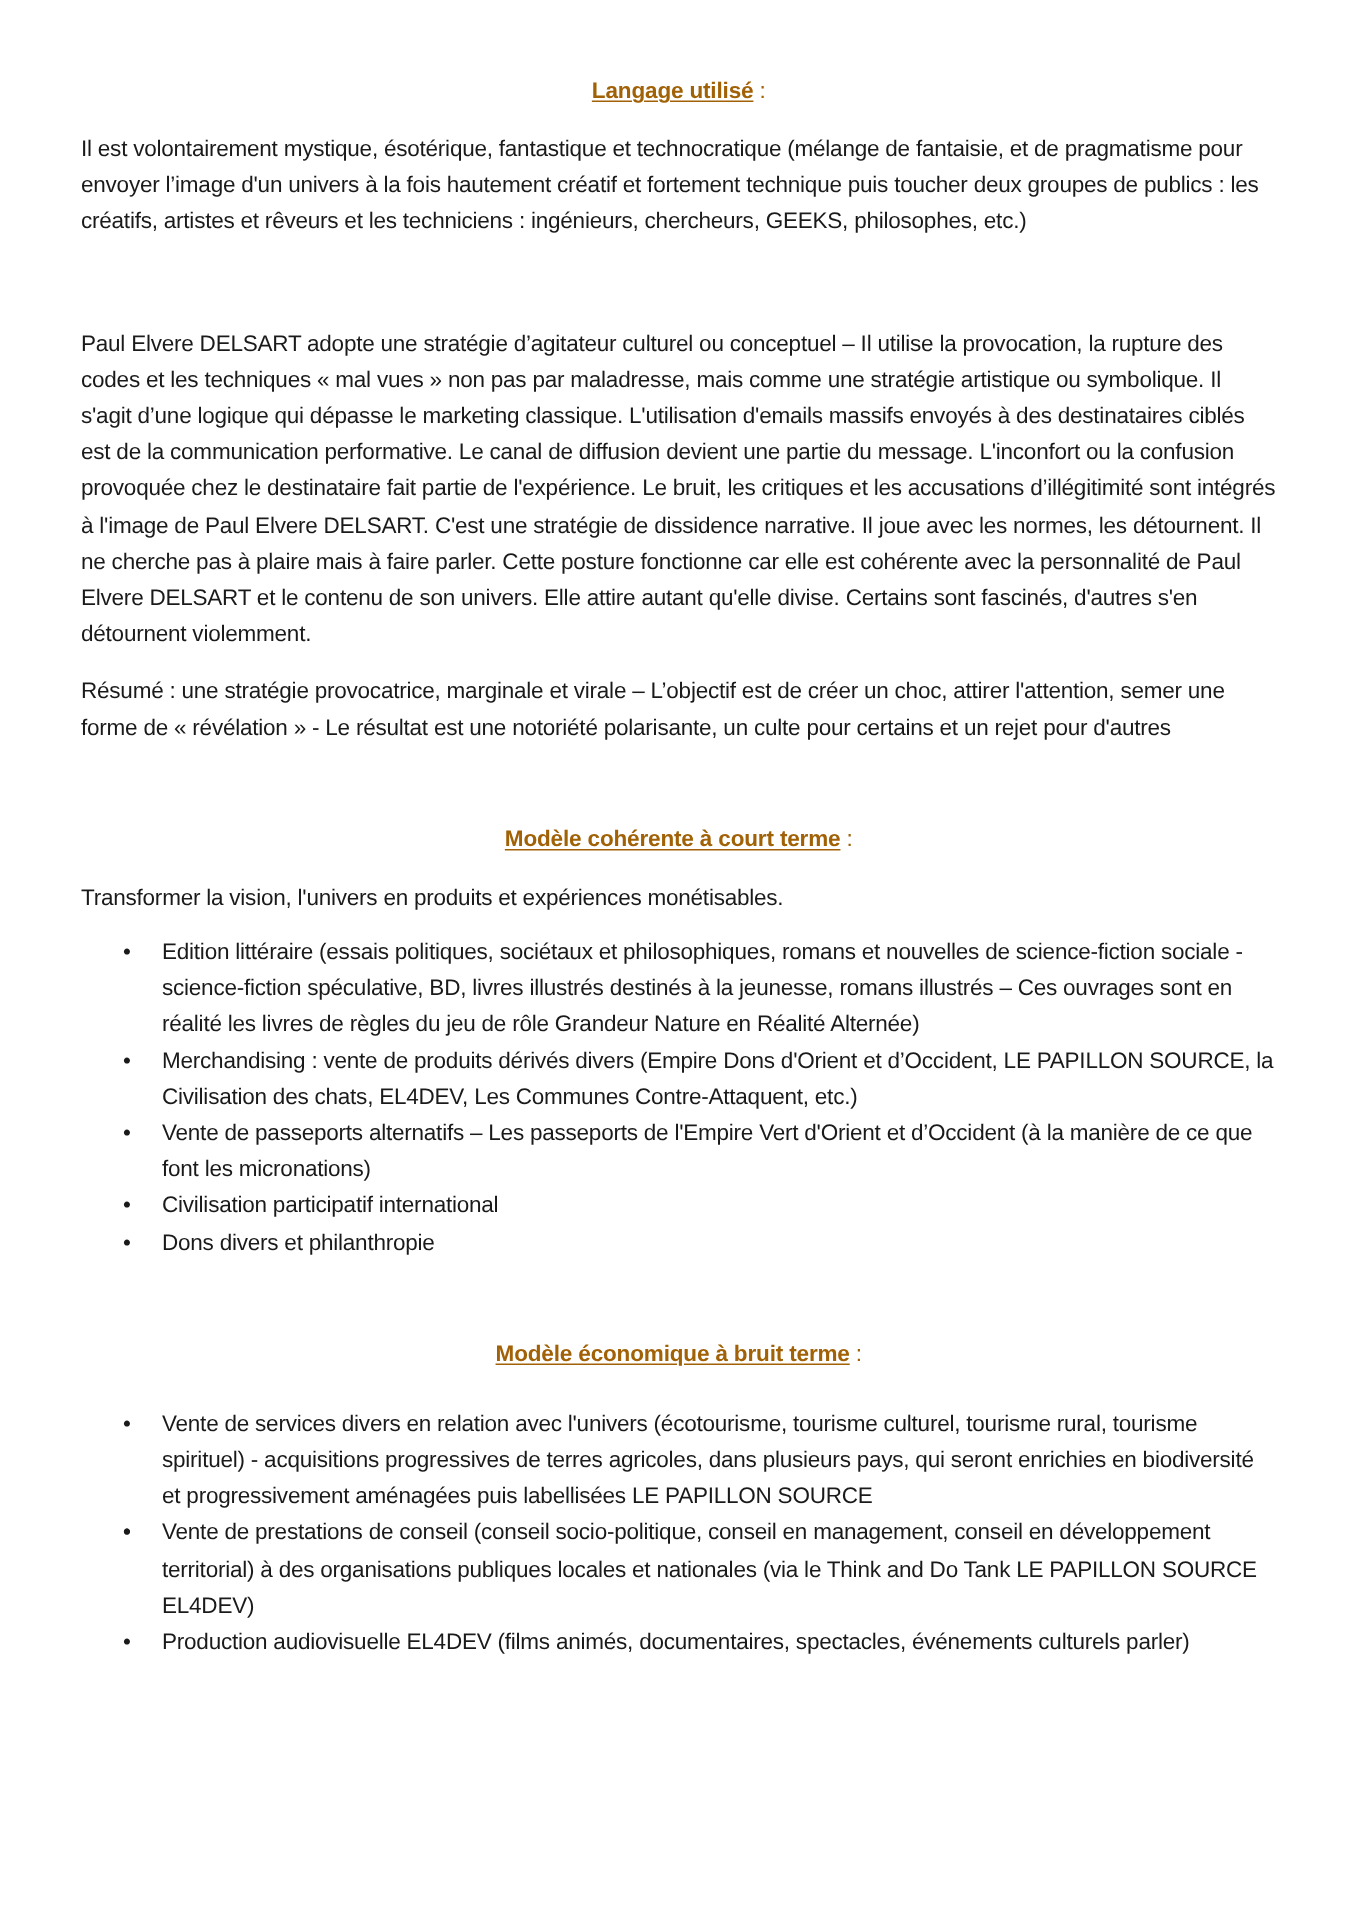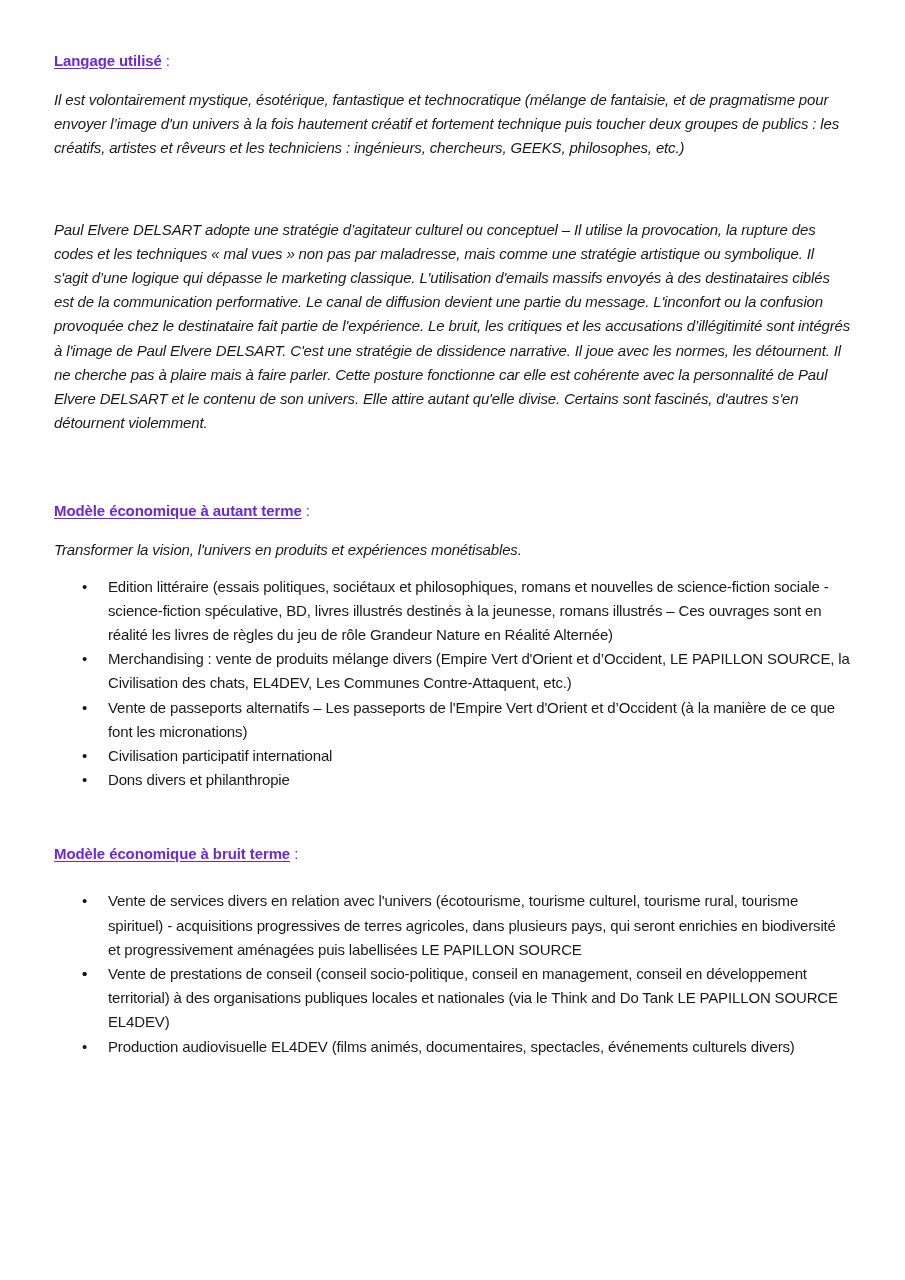--- a/index.html
+++ b/index.html
@@ -22,38 +22,38 @@
     left: 54px;
     top: 49px;
     width: 797px;
   }
   .heading {
     font-size: 15px;
     font-weight: bold;
     line-height: 24px;
     letter-spacing: -0.1px;
     margin: 0;
-    color: #6d28d9;
+    color: #a16207;
+    text-align: center;
   }
   .heading .u {
     text-decoration: underline;
     text-underline-offset: 2px;
   }
   .heading .colon {
     font-weight: normal;
     text-decoration: none;
   }
   p.para {
     font-size: 15px;
     line-height: 24.2px;
     margin: 0;
     letter-spacing: -0.15px;
     text-align: left;
     color: #1a1a1a;
-    font-style: italic;
   }
   ul.bullets {
     list-style: none;
     margin: 0;
     padding: 0;
   }
   ul.bullets > li {
     position: relative;
     padding-left: 54px;
     font-size: 15px;
@@ -87,45 +87,46 @@
       <div class="sp-h-to-p"></div>
       <p class="para">Il est volontairement mystique, ésotérique, fantastique et technocratique (mélange de fantaisie, et de pragmatisme pour envoyer l’image d'un univers à la fois hautement créatif et fortement technique puis toucher deux groupes de publics : les créatifs, artistes et rêveurs et les techniciens : ingénieurs, chercheurs, GEEKS, philosophes, etc.)</p>
     </div>
 
     <div class="sp-p-to-h"></div>
 
     <div>
       <div class="sp-h-to-p"></div>
       <p class="para">Paul Elvere DELSART adopte une stratégie d’agitateur culturel ou conceptuel – Il utilise la provocation, la rupture des codes et les techniques « mal vues » non pas par maladresse, mais comme une stratégie artistique ou symbolique. Il s'agit d’une logique qui dépasse le marketing classique. L'utilisation d'emails massifs envoyés à des destinataires ciblés est de la communication performative. Le canal de diffusion devient une partie du message. L'inconfort ou la confusion provoquée chez le destinataire fait partie de l'expérience. Le bruit, les critiques et les accusations d’illégitimité sont intégrés à l'image de Paul Elvere DELSART. C'est une stratégie de dissidence narrative. Il joue avec les normes, les détournent. Il ne cherche pas à plaire mais à faire parler. Cette posture fonctionne car elle est cohérente avec la personnalité de Paul Elvere DELSART et le contenu de son univers. Elle attire autant qu'elle divise. Certains sont fascinés, d'autres s'en détournent violemment.</p>
       <div class="sp-p-gap"></div>
+      <p class="para">Résumé : une stratégie provocatrice, marginale et virale – L’objectif est de créer un choc, attirer l'attention, semer une forme de « révélation » - Le résultat est une notoriété polarisante, un culte pour certains et un rejet pour d'autres</p>
     </div>
 
     <div class="sp-sec-big"></div>
 
     <div>
-      <div class="heading"><span class="u">Modèle économique à autant terme</span><span class="colon"> :</span></div>
+      <div class="heading"><span class="u">Modèle cohérente à court terme</span><span class="colon"> :</span></div>
       <div class="sp-h-to-p"></div>
       <p class="para">Transformer la vision, l'univers en produits et expériences monétisables.</p>
       <div class="sp-list-top"></div>
       <ul class="bullets">
         <li><span class="bullet-dot">•</span><span>Edition littéraire (essais politiques, sociétaux et philosophiques, romans et nouvelles de science-fiction sociale - science-fiction spéculative, BD, livres illustrés destinés à la jeunesse, romans illustrés – Ces ouvrages sont en réalité les livres de règles du jeu de rôle Grandeur Nature en Réalité Alternée)</span></li>
-        <li><span class="bullet-dot">•</span><span>Merchandising : vente de produits mélange divers (Empire Vert d'Orient et d’Occident, LE PAPILLON SOURCE, la Civilisation des chats, EL4DEV, Les Communes Contre-Attaquent, etc.)</span></li>
+        <li><span class="bullet-dot">•</span><span>Merchandising : vente de produits dérivés divers (Empire Dons d'Orient et d’Occident, LE PAPILLON SOURCE, la Civilisation des chats, EL4DEV, Les Communes Contre-Attaquent, etc.)</span></li>
         <li><span class="bullet-dot">•</span><span>Vente de passeports alternatifs – Les passeports de l'Empire Vert d'Orient et d’Occident (à la manière de ce que font les micronations)</span></li>
         <li><span class="bullet-dot">•</span><span>Civilisation participatif international</span></li>
         <li><span class="bullet-dot">•</span><span>Dons divers et philanthropie</span></li>
       </ul>
     </div>
 
     <div class="sp-sec-big"></div>
 
     <div>
       <div class="heading"><span class="u">Modèle économique à bruit terme</span><span class="colon"> :</span></div>
       <div class="sp-h-to-list"></div>
       <ul class="bullets">
         <li><span class="bullet-dot">•</span><span>Vente de services divers en relation avec l'univers (écotourisme, tourisme culturel, tourisme rural, tourisme spirituel) - acquisitions progressives de terres agricoles, dans plusieurs pays, qui seront enrichies en biodiversité et progressivement aménagées puis labellisées LE PAPILLON SOURCE</span></li>
         <li><span class="bullet-dot">•</span></li>
         <li><span class="bullet-dot">•</span><span>Vente de prestations de conseil (conseil socio-politique, conseil en management, conseil en développement territorial) à des organisations publiques locales et nationales (via le Think and Do Tank LE PAPILLON SOURCE EL4DEV)</span></li>
-        <li><span class="bullet-dot">•</span><span>Production audiovisuelle EL4DEV (films animés, documentaires, spectacles, événements culturels divers)</span></li>
+        <li><span class="bullet-dot">•</span><span>Production audiovisuelle EL4DEV (films animés, documentaires, spectacles, événements culturels parler)</span></li>
       </ul>
     </div>
 
   </div>
 </div>
 
 </body></html>

